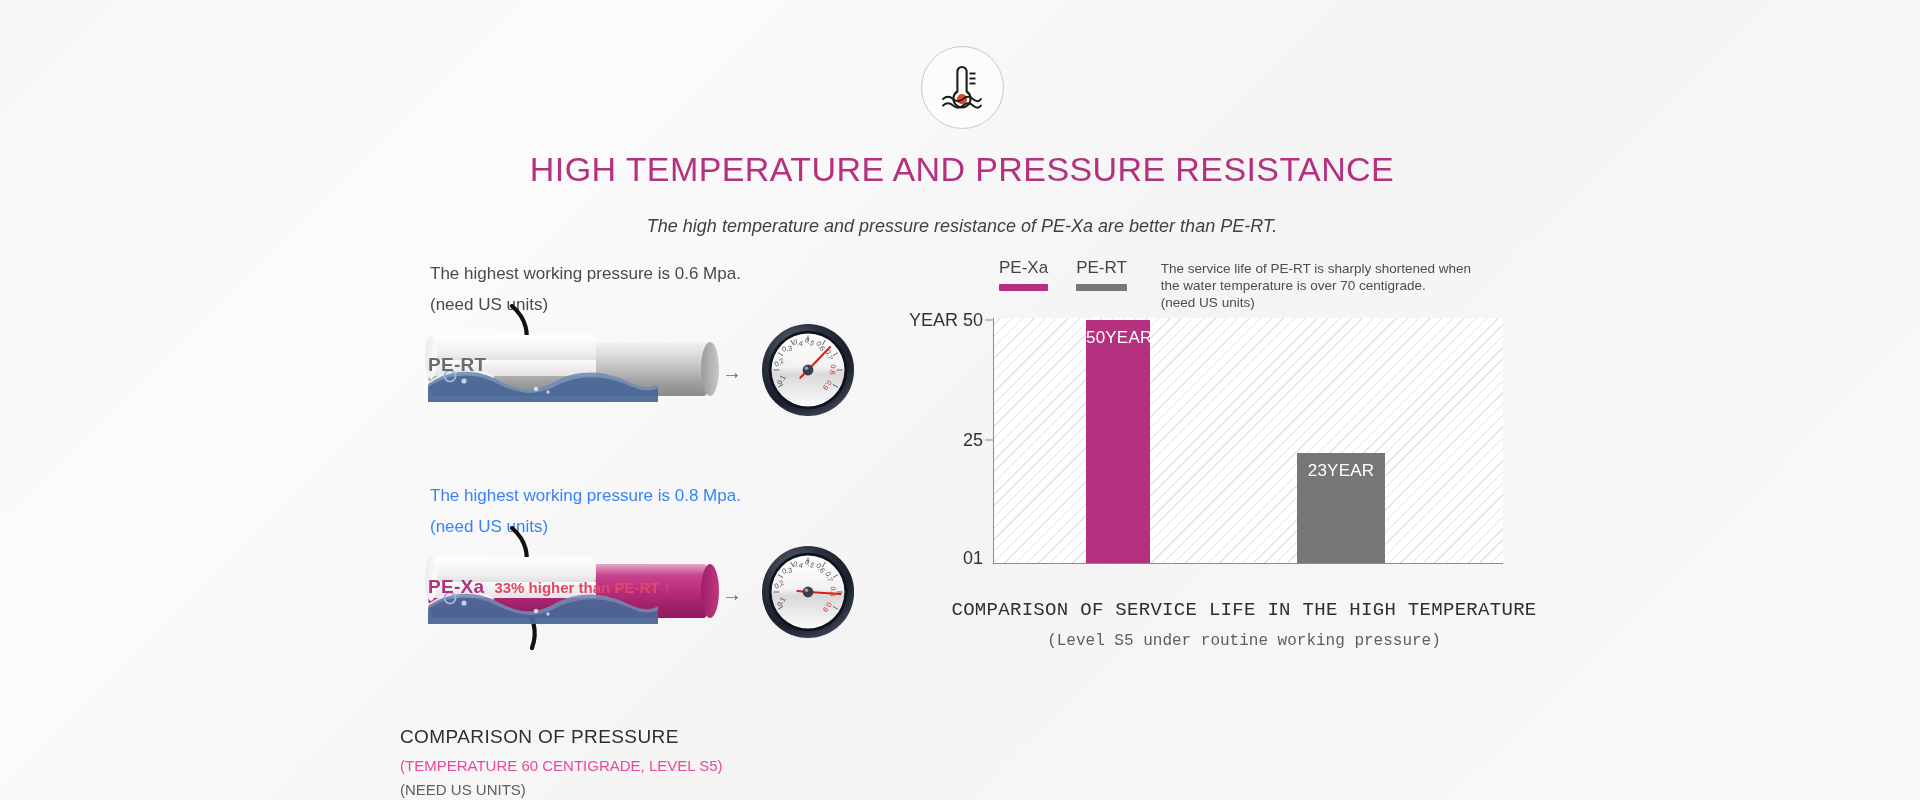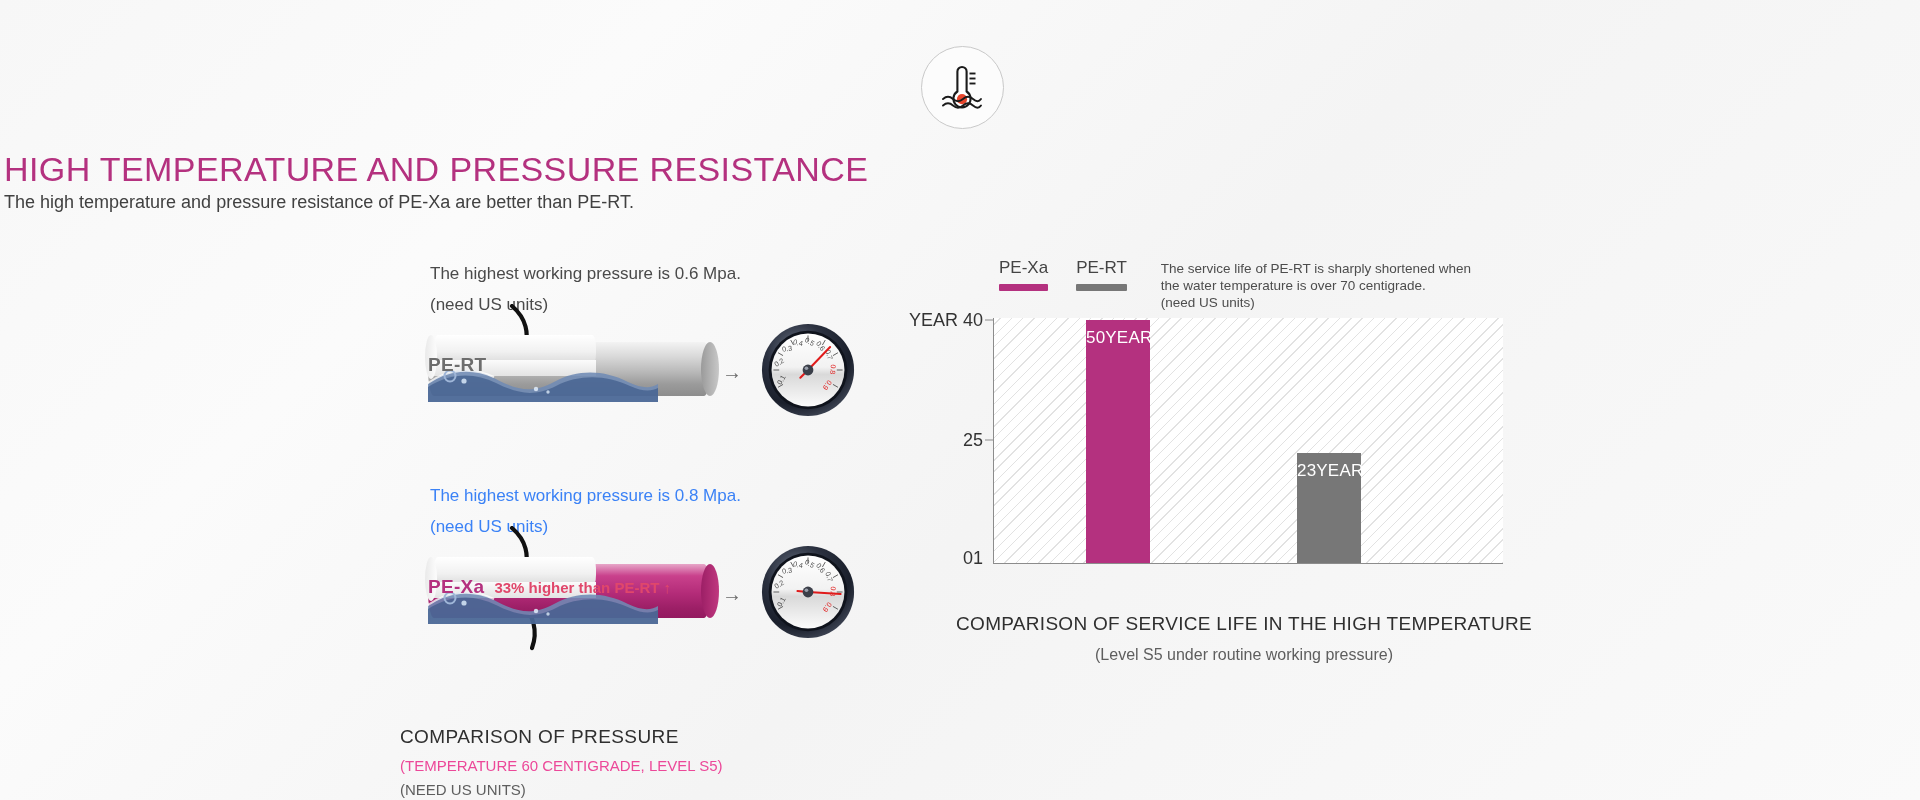--- a/index.html
+++ b/index.html
@@ -13,20 +13,21 @@
     font-family: "Liberation Sans", sans-serif;
     background: linear-gradient(135deg, #f7f7f7 0%, #fbfbfb 25%, #f4f4f4 55%, #fafafa 100%);
     color: #3a3a3a;
     position: relative;
   }
 
   
   .header {
     position: absolute;
     top: 0; left: 4px; right: 0;
+    text-align: center;
   }
   .badge-wrap {
     margin-top: 46px;
     display: flex;
     justify-content: center;
   }
   .badge {
     width: 83px;
     height: 83px;
     border-radius: 50%;
@@ -39,24 +40,25 @@
   }
   .page-title {
     margin-top: 22px;
     font-size: 34px;
     letter-spacing: 0.4px;
     color: #b4317f;
     font-weight: 400;
     line-height: 1.1;
   }
   .page-subtitle {
-    margin-top: 4px;
+    margin-top: 28px;
     font-size: 18px;
     color: #414141;
     font-weight: 400;
+    font-style: italic;
   }
 
   
   .body-wrap {
     position: absolute;
     top: 258px;
     left: 0;
     right: 0;
     height: 500px;
   }
@@ -296,23 +298,23 @@
     position: absolute;
     top: 8px;
     left: 0;
     right: 0;
     text-align: center;
     color: #fff;
     font-size: 17px;
     letter-spacing: .2px;
   }
   .bar.pexa { background: #b4317f; }
-  .bar.pert { background: #777777; }
-
-  .caption-right { text-align: center; margin-top: 40px; }
+  .bar.pert { background: #777777; padding-left: 24px; }
+
+  .caption-right { text-align: center; margin-top: 26px; font-family: Liberation Mono, monospace; }
   .caption-right .c-title {
     font-size: 19px;
     color: #2f2f2f;
     letter-spacing: .3px;
   }
   .caption-right .c-sub {
     font-size: 16px;
     color: #5e5e5e;
     margin-top: 11px;
   }
@@ -535,21 +537,21 @@
       </div>
       <div class="legend-note">
         <div>The service life of PE-RT is sharply shortened when</div>
         <div>the water temperature is over 70 centigrade.</div>
         <div>(need US units)</div>
       </div>
     </div>
 
     <div class="chart-area">
       <div class="y-labels">
-        <div class="y-lab" style="top:2px;">YEAR 40</div>
+        <div class="y-lab" style="top:2px;">YEAR 50</div>
         <div class="y-lab" style="top:122px;">25</div>
         <div class="y-lab" style="top:240px;">01</div>
         <div class="tick" style="top:2px;"></div>
         <div class="tick" style="top:122px;"></div>
       </div>
 
       <div class="plot">
         <div class="bar pexa" style="left:92px; width:64px; height:243px;">
           <div class="bar-label">50YEAR</div>
         </div>

